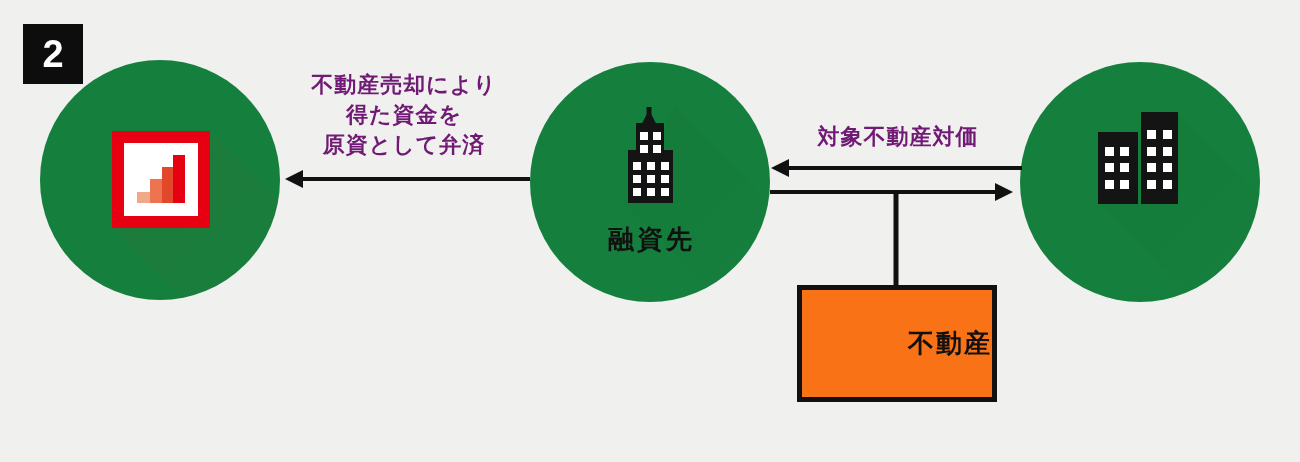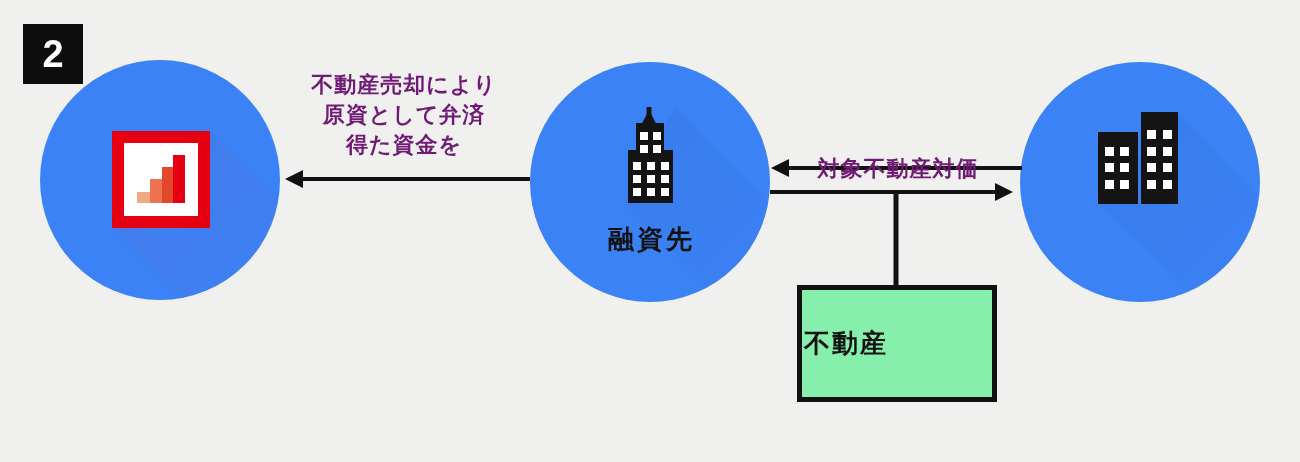--- a/index.html
+++ b/index.html
@@ -23,21 +23,21 @@
     color: #fff;
     display: flex; align-items: center; justify-content: center;
     font-size: 38px; font-weight: bold;
     line-height: 1;
   }
 
   
   .circle {
     position: absolute;
     width: 240px; height: 240px;
-    background: #3b82f6;
+    background: #15803d;
     border-radius: 50%;
     overflow: hidden;
   }
   .circle-left   { left: 40px;   top: 60px; }
   .circle-center { left: 530px;  top: 62px; }
   .circle-right  { left: 1020px; top: 62px; }
 
   .longshadow { position: absolute; inset: 0; pointer-events: none; }
   .ls-left {
     background: linear-gradient(135deg, rgba(230,0,18,0.055) 20%, rgba(230,0,18,0.025) 80%, rgba(230,0,18,0) 100%);
@@ -72,30 +72,30 @@
   .annotation {
     position: absolute;
     text-align: center;
     font-weight: bold;
     font-size: 22px;
     line-height: 30px;
     letter-spacing: 1px;
     color: #701a75;
   }
   .annotation-repayment     { left: 254px; top: 70px;  width: 300px; }
-  .annotation-consideration { left: 748px; top: 122px; width: 300px; margin-top: 32px; }
+  .annotation-consideration { left: 748px; top: 122px; width: 300px; }
 
   
   .asset-box {
     position: absolute;
     left: 797px; top: 285px;
     width: 200px; height: 117px;
-    background: #86efac;
+    background: #f97316;
     border: 5px solid #111;
-    display: flex; align-items: center; justify-content: flex-start;
+    display: flex; align-items: center; justify-content: flex-end;
     font-size: 26px; font-weight: bold;
     letter-spacing: 2px; text-indent: 2px;
   }
 
   .connectors {
     position: absolute;
     left: 0; top: 0;
     pointer-events: none;
   }
 </style>
@@ -189,22 +189,22 @@
     <g>
       <line x1="770" y1="192" x2="997" y2="192" stroke="#111" stroke-width="4"></line>
       <polygon points="1013,192 995,183 995,201" fill="#111"></polygon>
     </g>
 
     <line x1="896" y1="190" x2="896" y2="287" stroke="#111" stroke-width="5"></line>
   </svg>
 
   <div class="annotation annotation-repayment">
     <div>不動産売却により</div>
+    <div>得た資金を</div>
     <div>原資として弁済</div>
-    <div>得た資金を</div>
   </div>
 
   <div class="annotation annotation-consideration">対象不動産対価</div>
 
   <div class="asset-box">
     <span>不動産</span>
   </div>
 
 </div>
 

